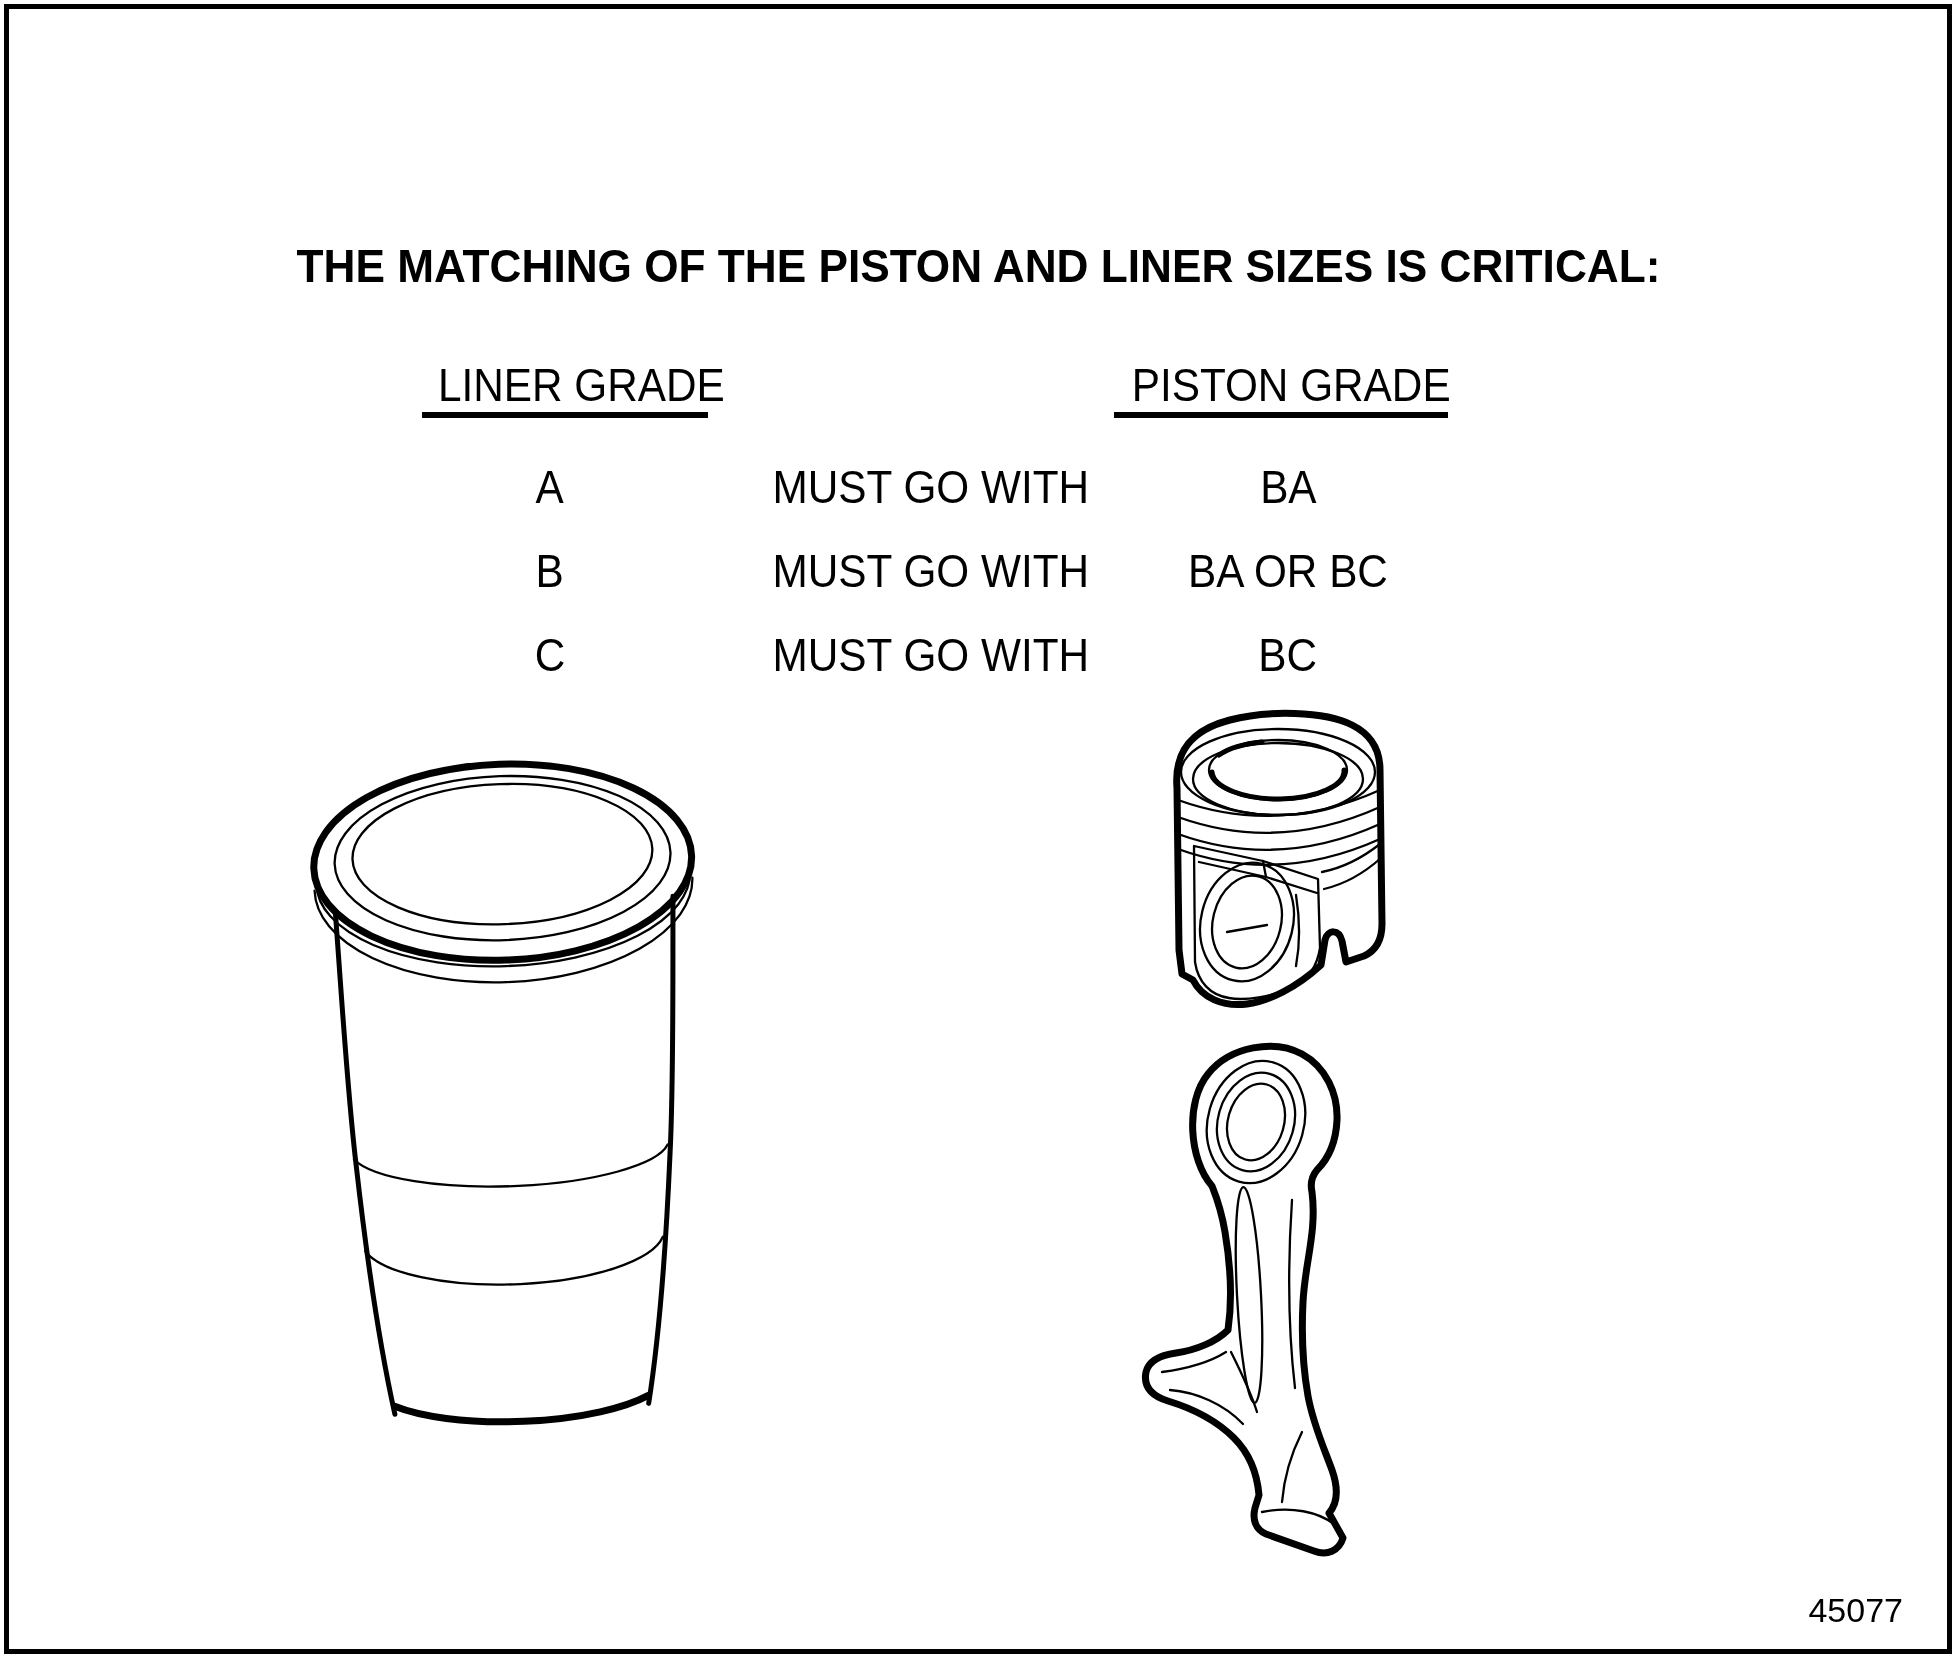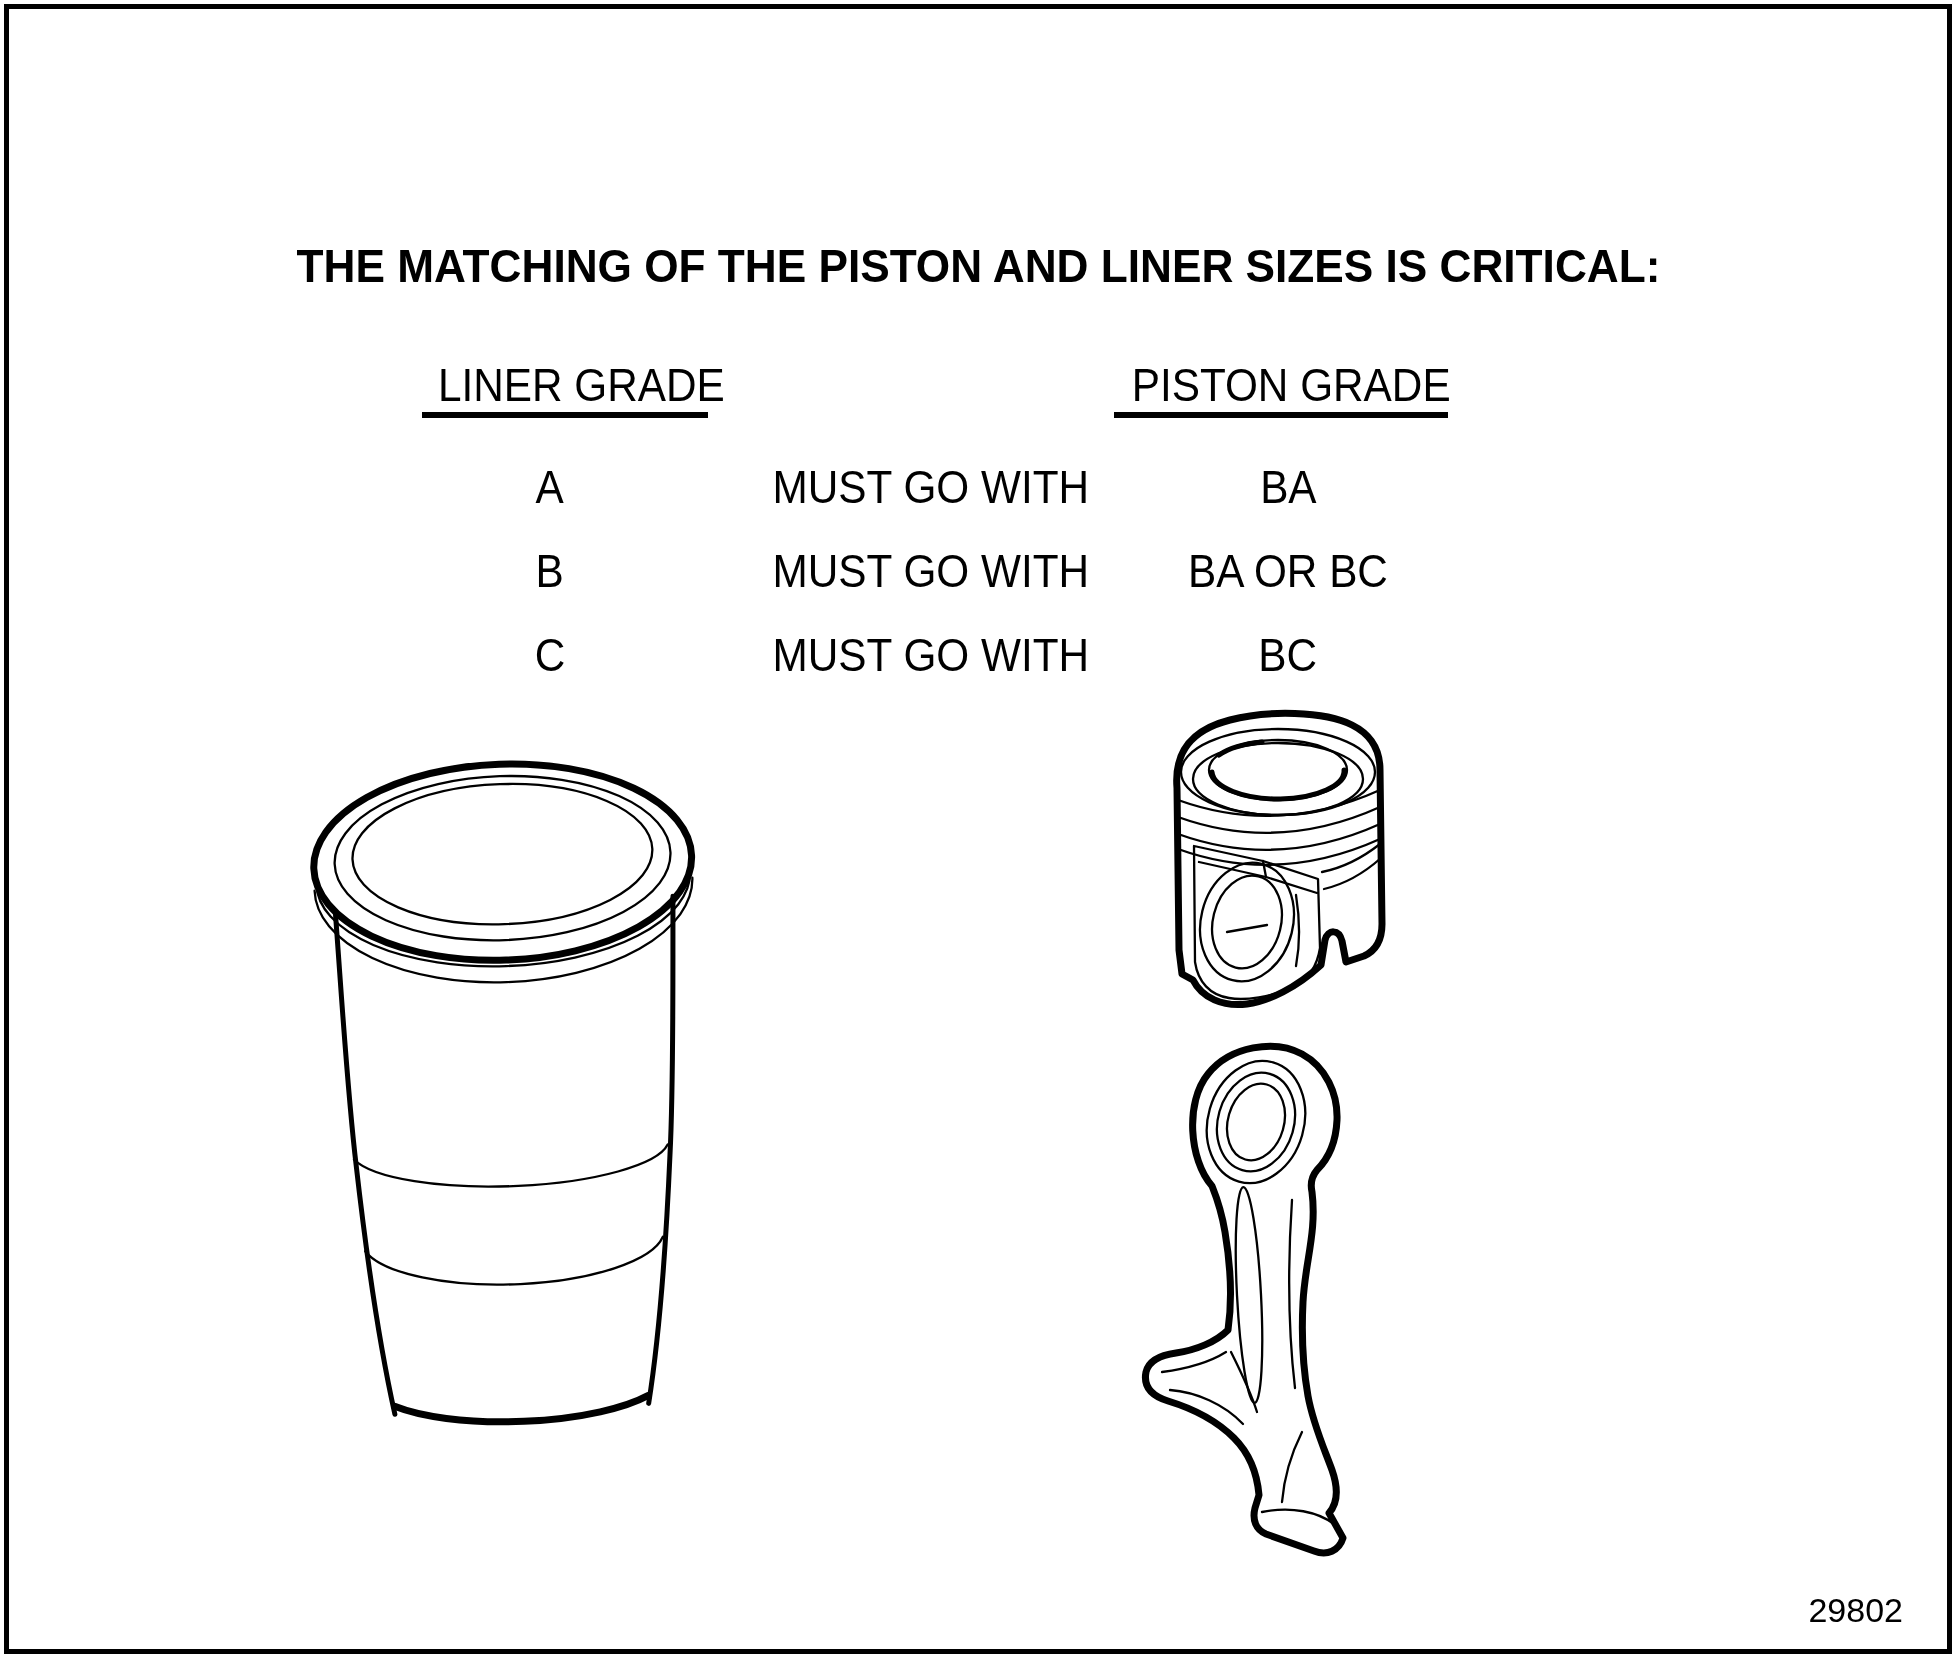--- a/index.html
+++ b/index.html
@@ -205,14 +205,14 @@
 
         <path class="ink-thin" d="M 1162,1372 C 1185,1369 1210,1362 1226,1352"></path>
         <path class="ink-thin" d="M 1170,1390 C 1196,1392 1224,1404 1243,1424"></path>
         <path class="ink-thin" d="M 1231,1352 C 1243,1376 1252,1396 1257,1412"></path>
         <path class="ink-thin" d="M 1302,1432 C 1292,1452 1284,1478 1282,1502"></path>
         <path class="ink-thin" d="M 1262,1512 C 1292,1506 1318,1512 1334,1524"></path>
       </g>
     </svg>
   </div>
 
-  <div class="figure-number">29802</div>
+  <div class="figure-number">45077</div>
 </div>
 
 </body></html>

